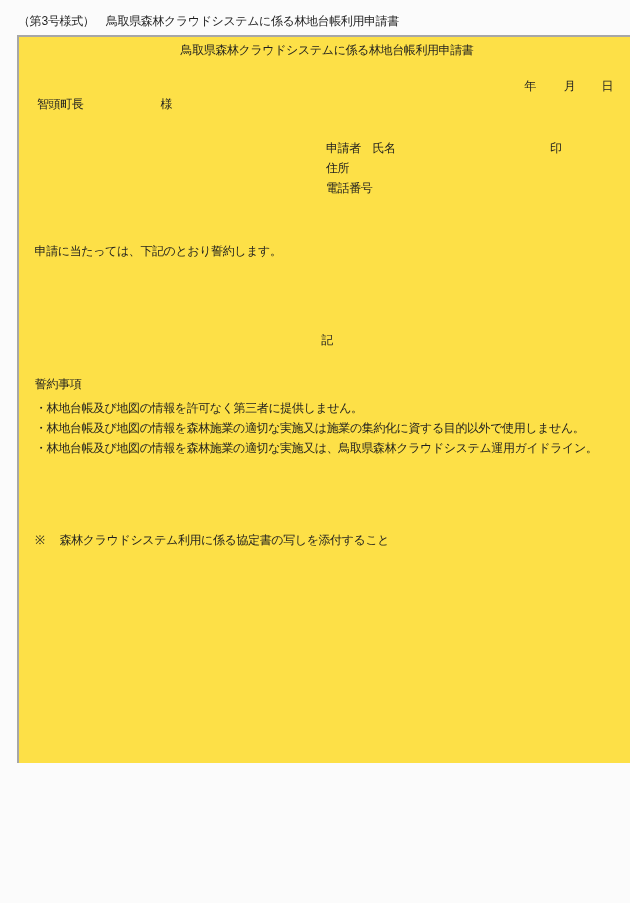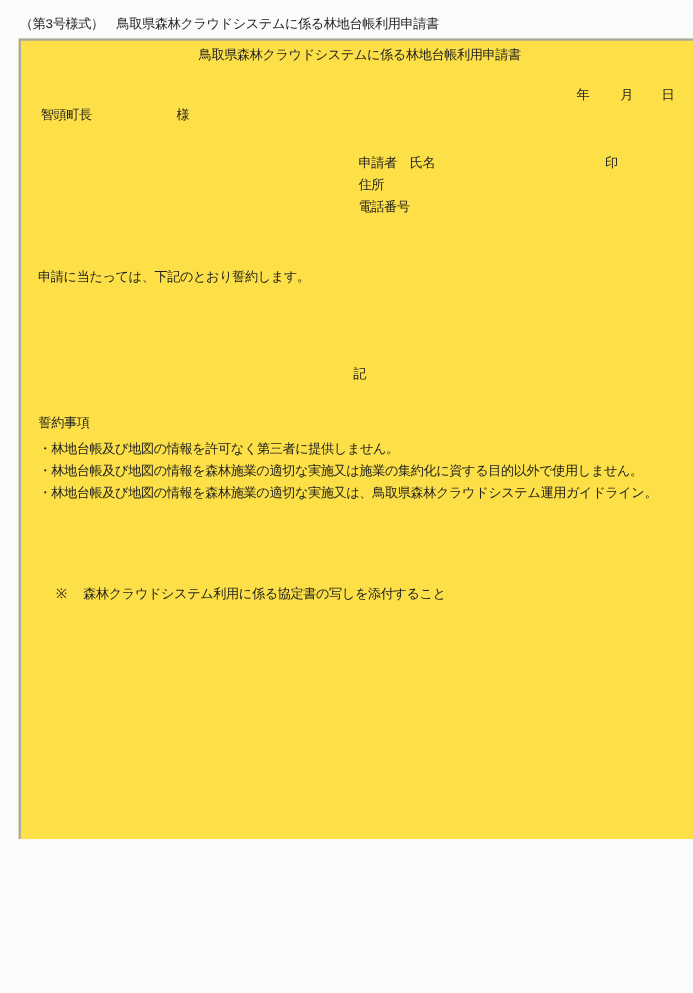--- a/index.html
+++ b/index.html
@@ -90,21 +90,21 @@
     line-height: 20px;
   }
   .pledge-heading { margin: 0 0 4px 0; }
   .pledge-item {
     padding-left: 11.6px;
     text-indent: -11.6px;
     text-align: justify;
   }
   .note {
     position: absolute;
-    left: 32px;
+    left: 16px;
     top: 494px;
     white-space: nowrap;
   }
   .note .note-text { margin-left: 15px; }
 </style>
 </head>
 <body>
 
 <div class="page">
 

